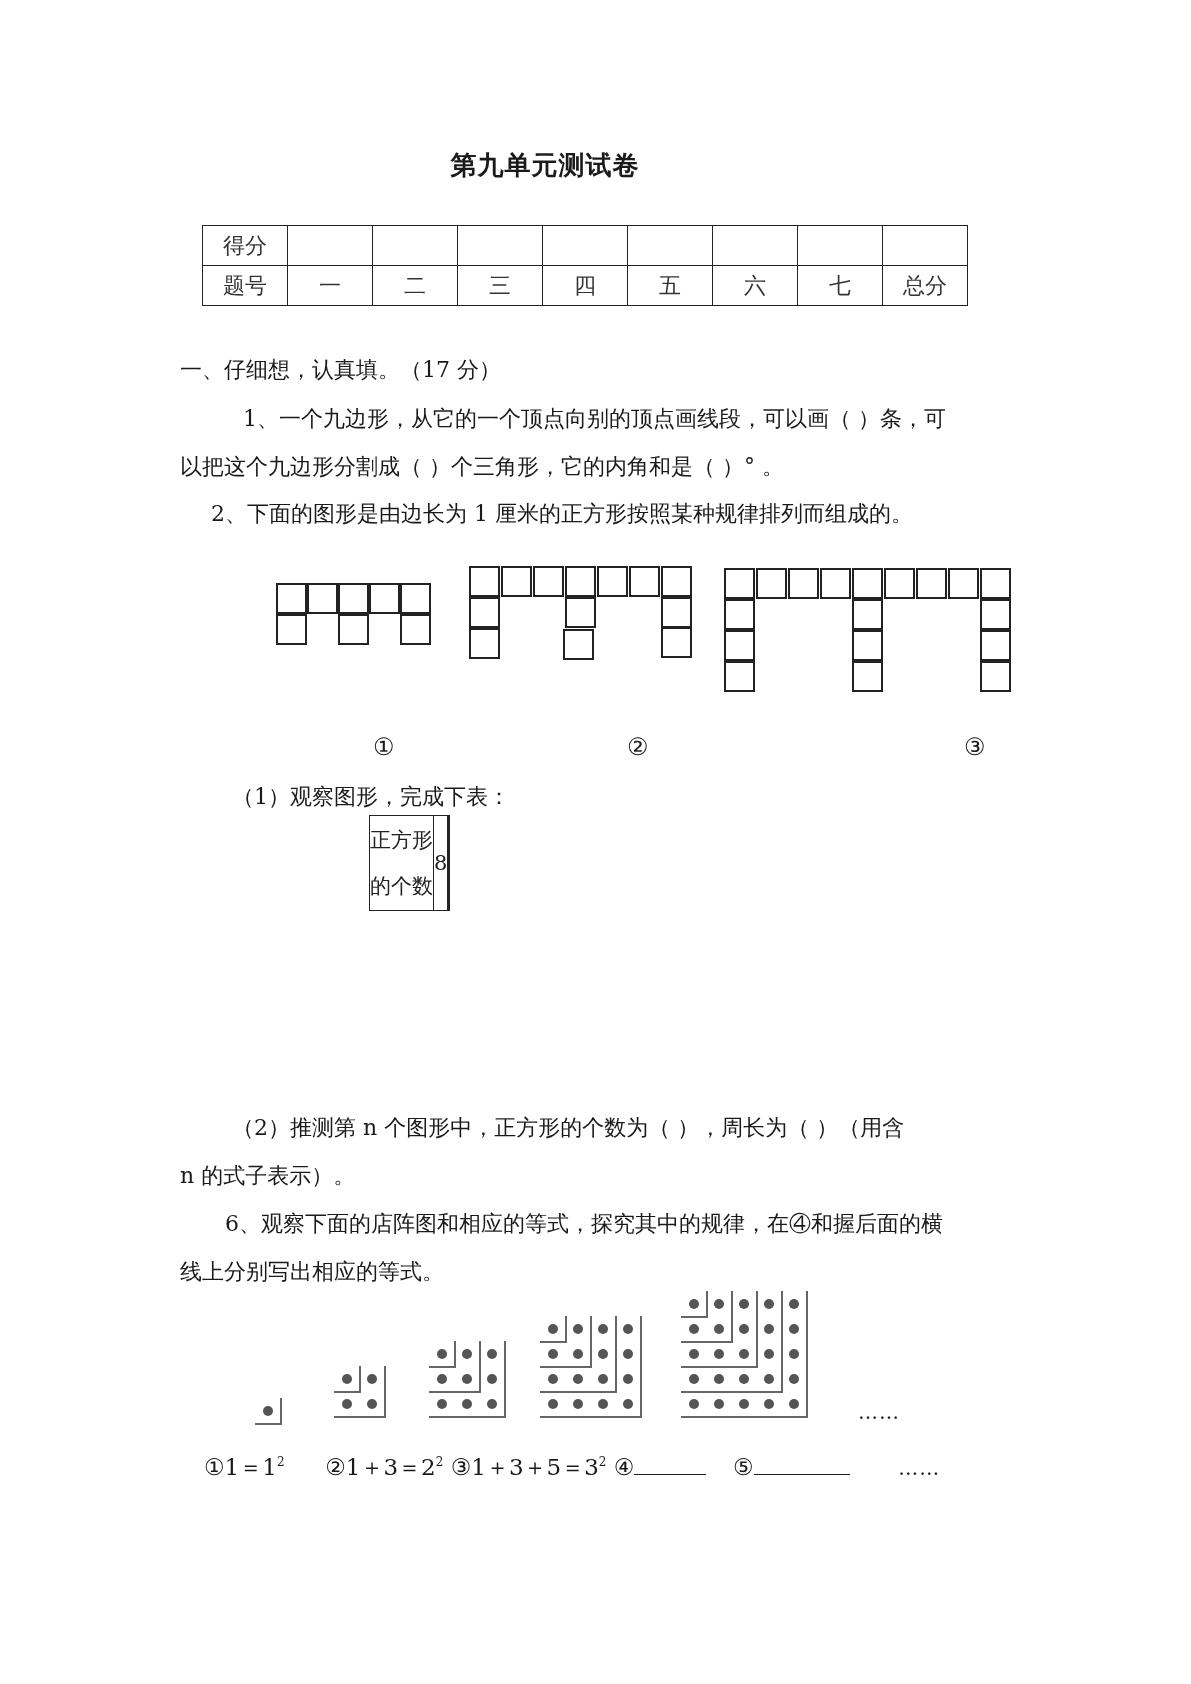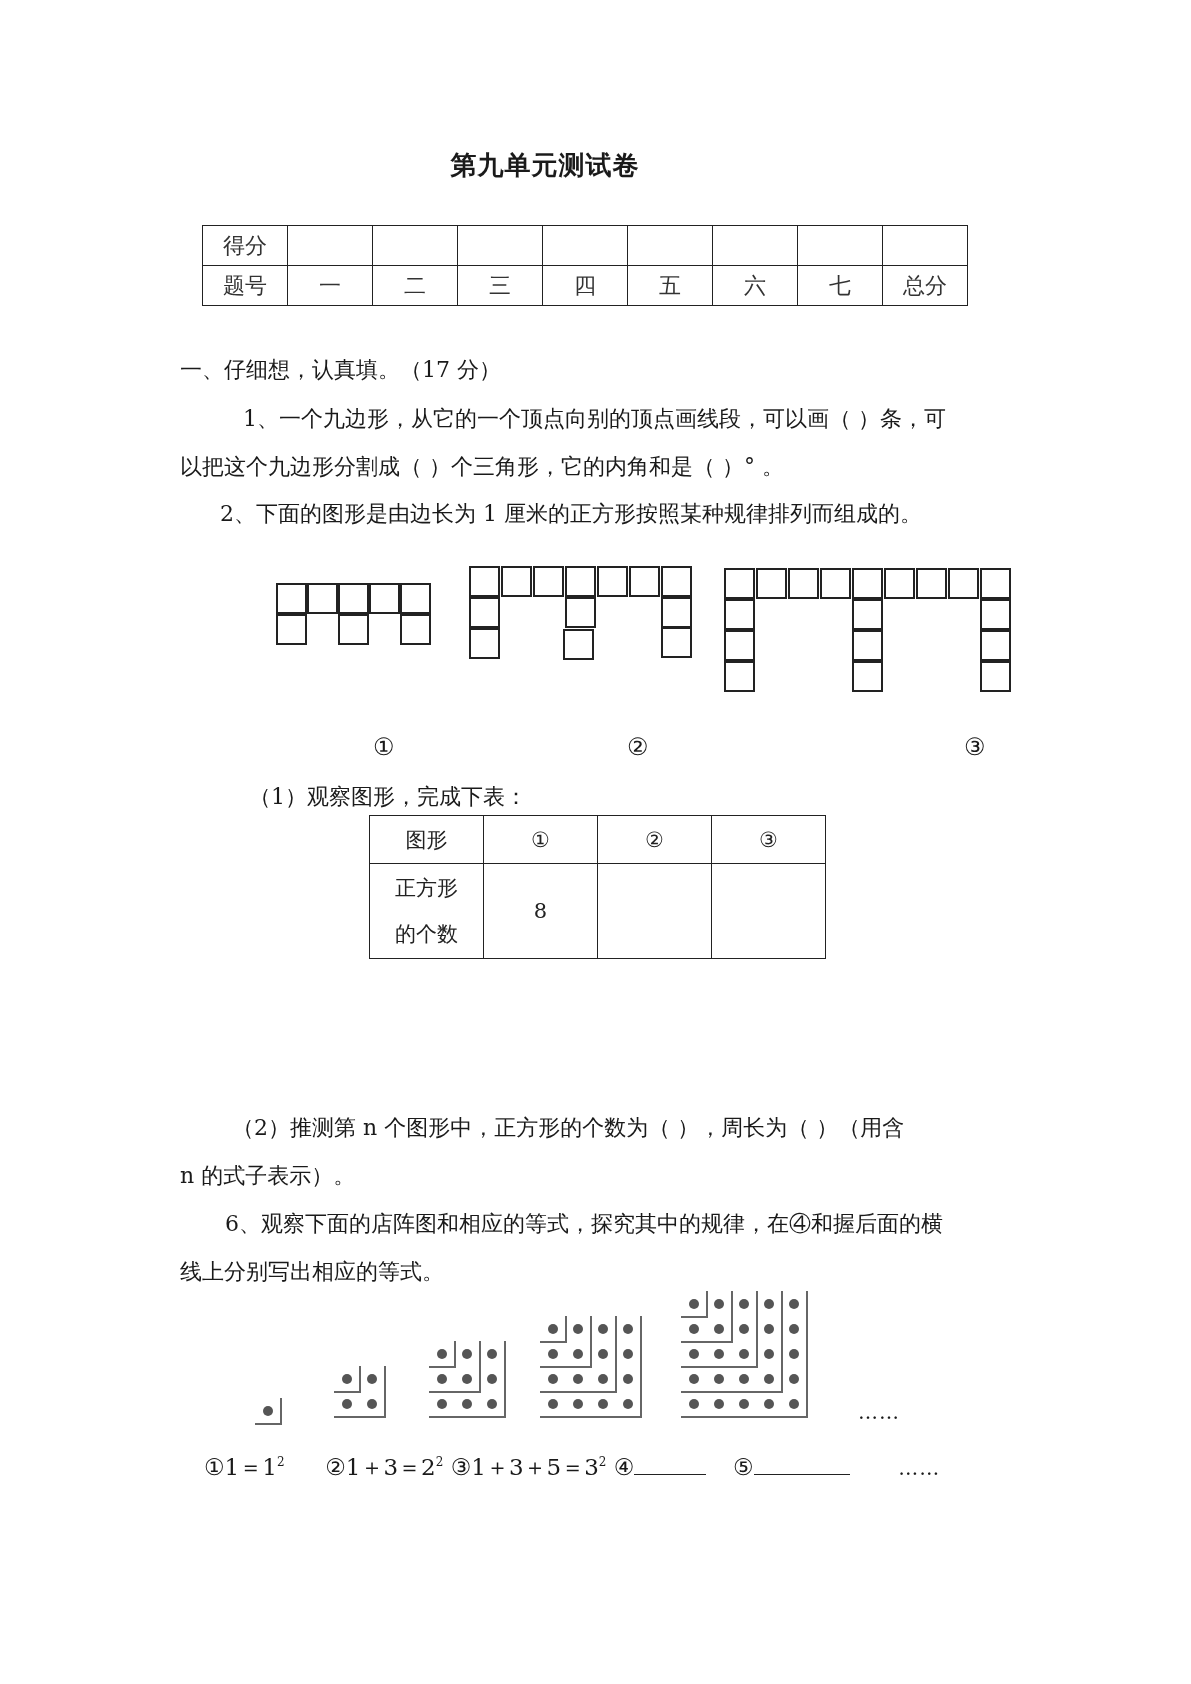--- a/index.html
+++ b/index.html
@@ -54,21 +54,21 @@
     <td>六</td>
     <td>七</td>
     <td>总分</td>
   </tr>
 </tbody>
   </table>
 
 <div class="abs line" style="left:180px; top:356px;">一、仔细想，认真填。（17 分）</div>
 <div class="abs line" style="left:243px; top:405px;">1、一个九边形，从它的一个顶点向别的顶点画线段，可以画（   ）条，可</div>
 <div class="abs line" style="left:180px; top:453px;">以把这个九边形分割成（      ）个三角形，它的内角和是（   ）°  。</div>
-<div class="abs line" style="left:220px; top:500px;">2、下面的图形是由边长为 1 厘米的正方形按照某种规律排列而组成的。</div>
+<div class="abs line" style="left:211px; top:500px;">2、下面的图形是由边长为 1 厘米的正方形按照某种规律排列而组成的。</div>
 
 <div class="fig" style="left:276px; top:583px; width:160px; height:65px;">
   <div class="sq" style="left:0; top:0;"></div>
   <div class="sq" style="left:31px; top:0;"></div>
   <div class="sq" style="left:62px; top:0;"></div>
   <div class="sq" style="left:93px; top:0;"></div>
   <div class="sq" style="left:124px; top:0;"></div>
   <div class="sq" style="left:0; top:31px;"></div>
   <div class="sq" style="left:62px; top:31px;"></div>
   <div class="sq" style="left:124px; top:31px;"></div>
@@ -108,30 +108,24 @@
   <div class="sq" style="left:128px; top:93px;"></div>
   <div class="sq" style="left:256px; top:31px;"></div>
   <div class="sq" style="left:256px; top:62px;"></div>
   <div class="sq" style="left:256px; top:93px;"></div>
 </div>
 
 <div class="abs figlabel" style="left:373px; top:733px;">①</div>
 <div class="abs figlabel" style="left:627px; top:733px;">②</div>
 <div class="abs figlabel" style="left:964px; top:733px;">③</div>
 
-<div class="abs line" style="left:232px; top:783px;margin-left:17px;">（1）观察图形，完成下表：</div>
+<div class="abs line" style="left:232px; top:783px;">（1）观察图形，完成下表：</div>
 
 <table class="obs">
   <tbody>
-      <tr>
-    <td style="width:113px; height:47px;">图形</td>
-    <td style="width:113px;">①</td>
-    <td style="width:113px;">②</td>
-    <td style="width:113px;">③</td>
-  </tr>
   <tr>
     <td style="height:94px; line-height:46px;">
       <div>正方形</div>
       <div>的个数</div>
     </td>
     <td>8</td>
     <td></td>
     <td></td>
   </tr>
 </tbody>

